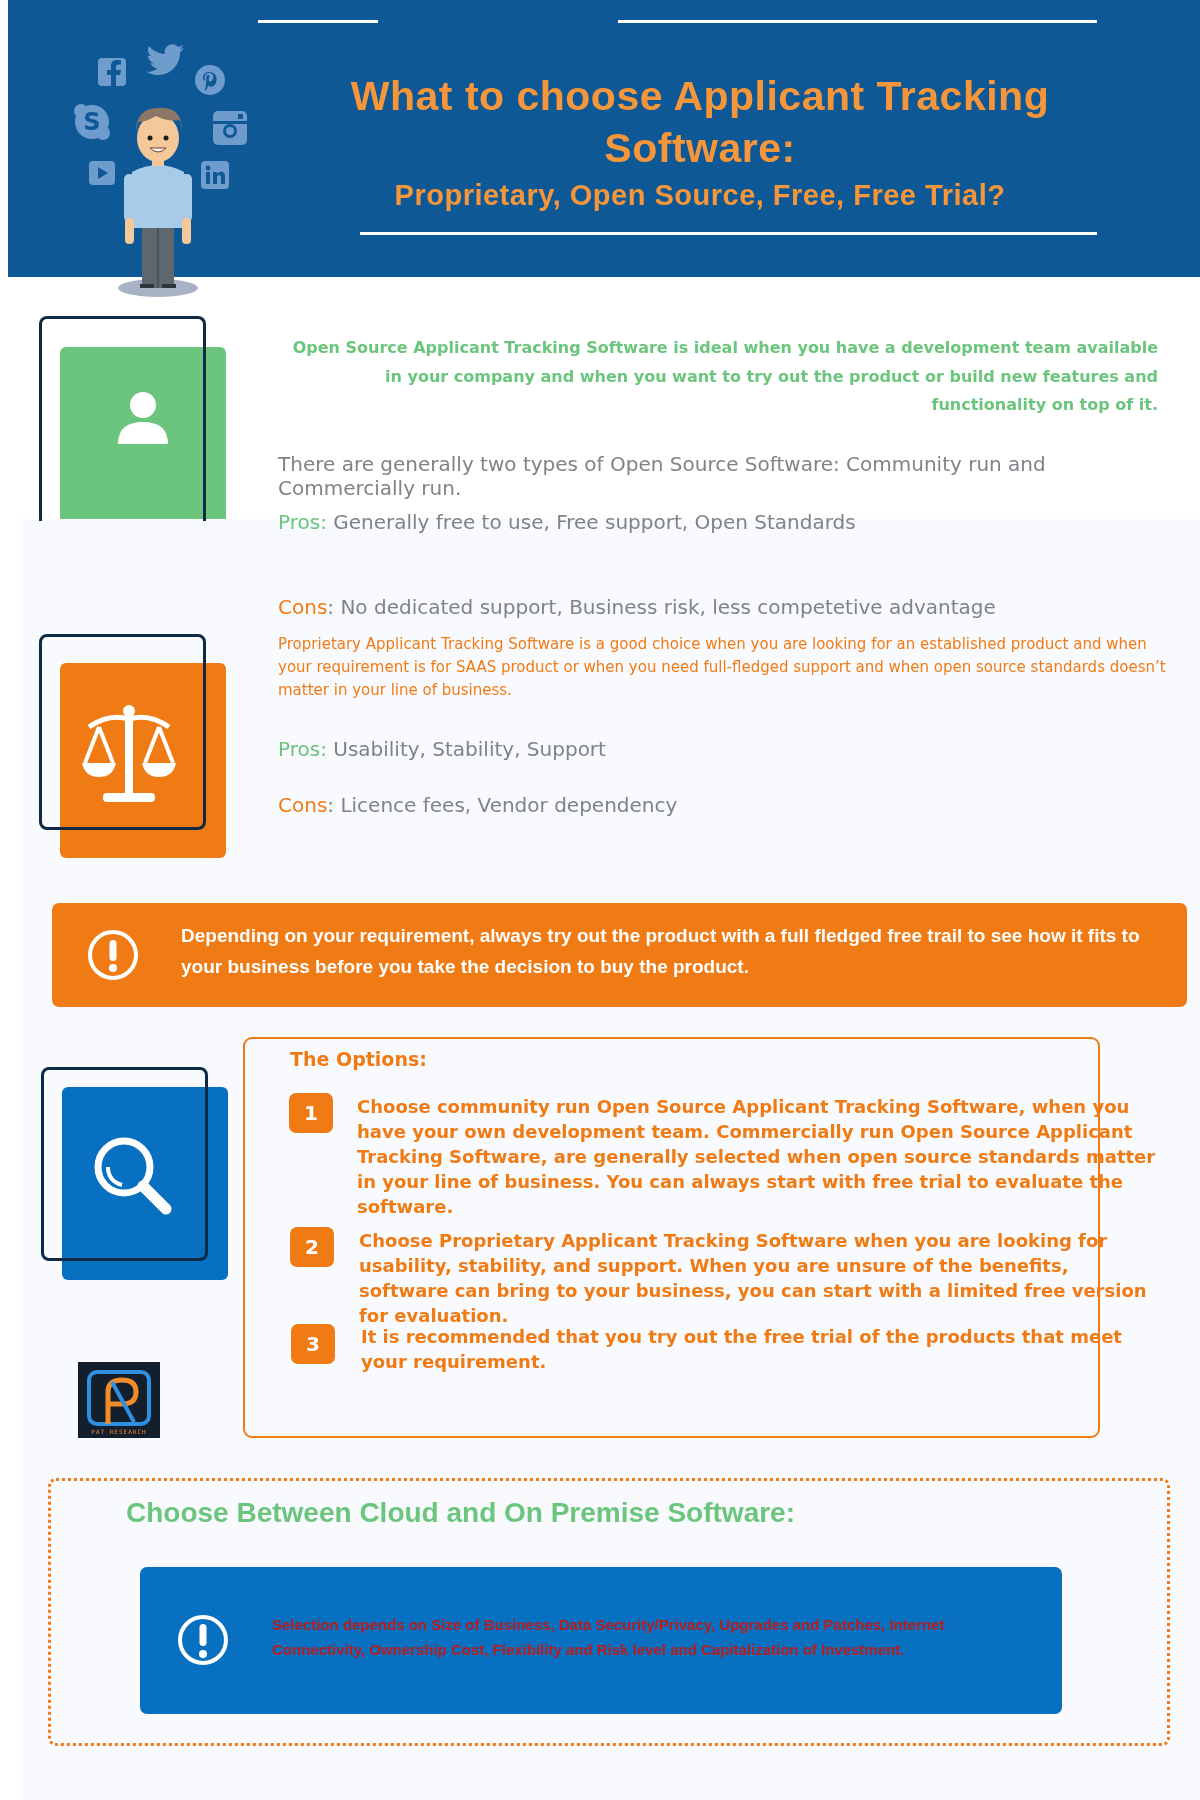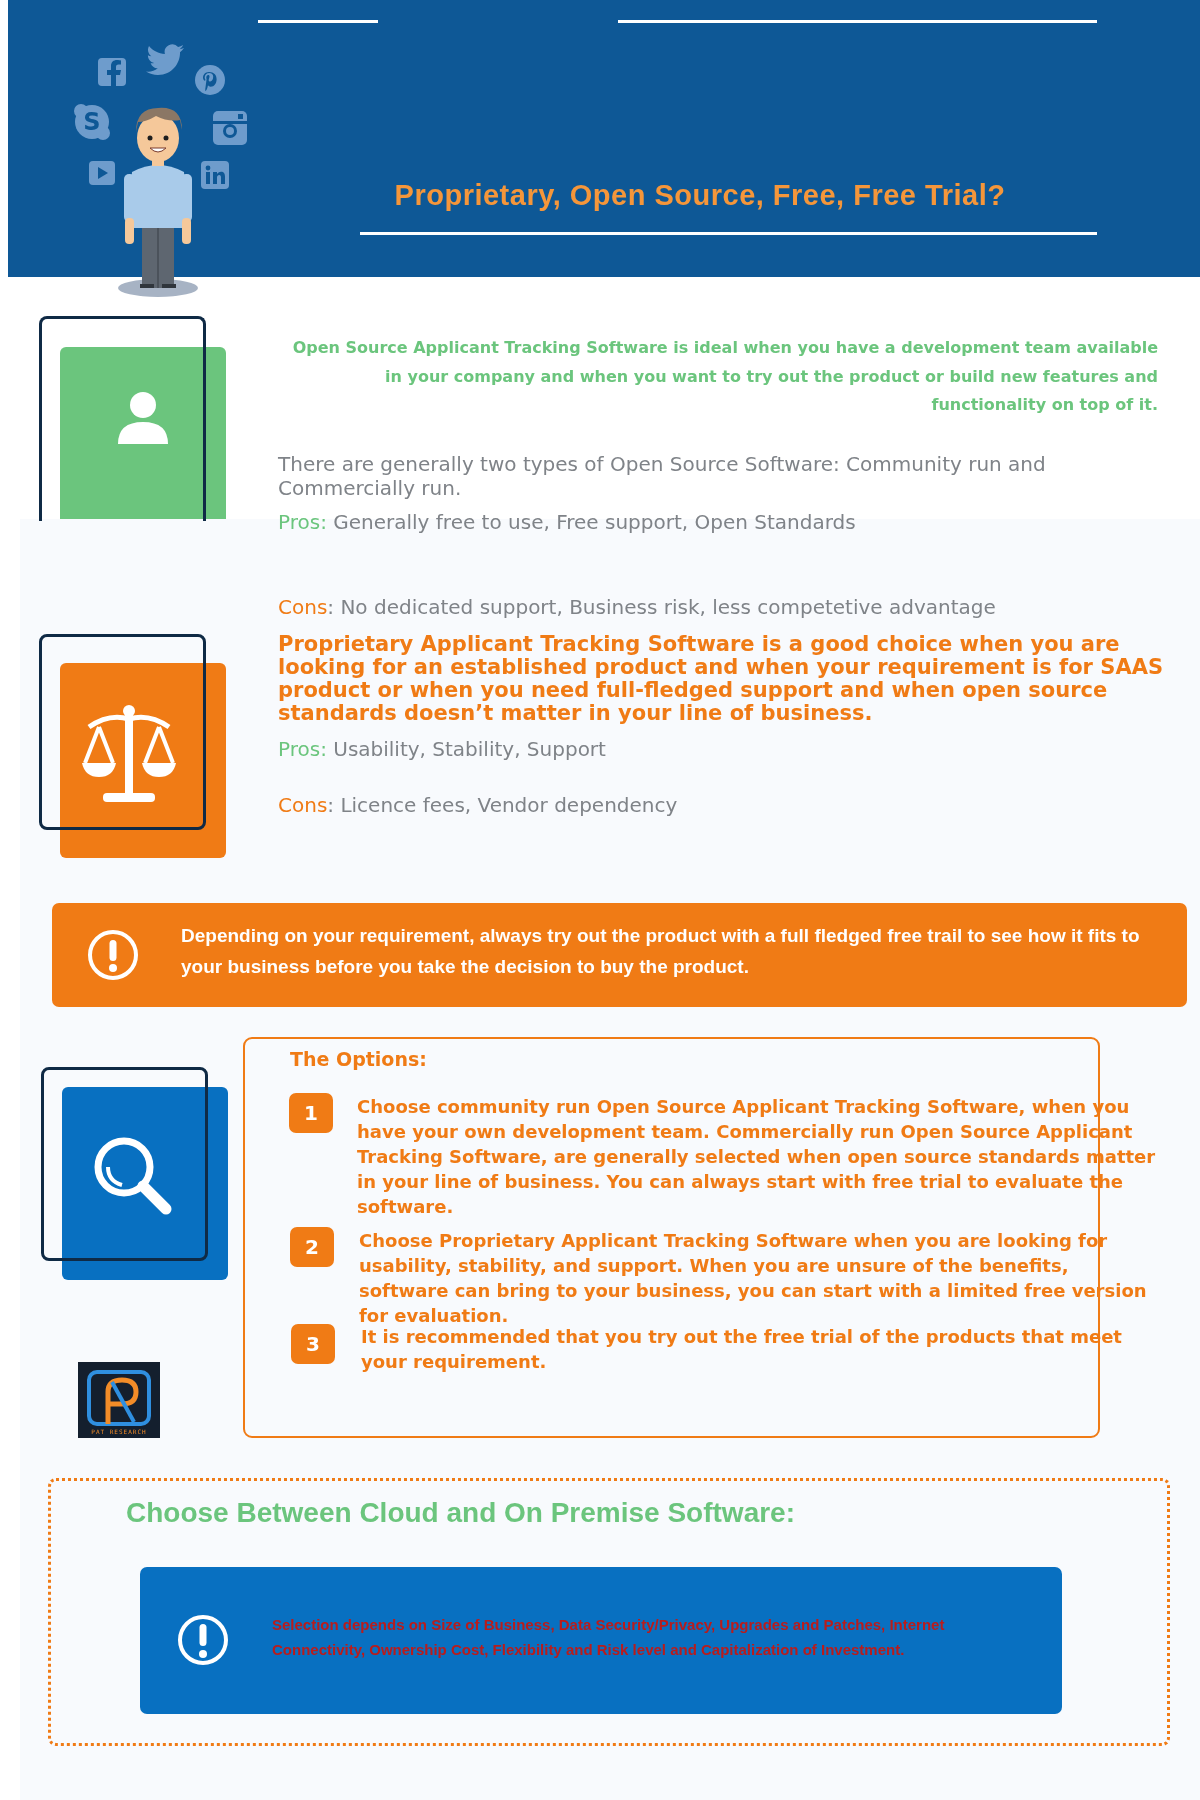--- a/index.html
+++ b/index.html
@@ -16,21 +16,21 @@
   .social { color: #7FA9D6; opacity: 0.85; }
 
   
   .panel { left: 20px; top: 519px; width: 1180px; height: 1281px; background: #F8FAFD; }
 
   .outline-box { border: 3px solid #0F2A45; border-radius: 8px; }
   .tile { border-radius: 6px; display: flex; align-items: center; justify-content: center; }
 
   .txt { font-family: "DejaVu Sans", sans-serif; }
   .lead-green { color: #6BC57D; font-weight: bold; font-size: 16px; line-height: 28.5px; }
-  .lead-orange { color: #F07B15; font-weight: bold; font-size: 21px; line-height: 23px; }
+  .lead-orange { color: #F07B15; font-weight: normal; font-size: 15px; line-height: 23px; }
   .gray { color: #7F8388; font-size: 20px; }
   .pros-label { color: #6BC57D; }
   .cons-label { color: #F07B15; }
 
   .banner { left: 52px; top: 903px; width: 1135px; height: 104px; background: #F07B15; border-radius: 7px; }
   .banner-text { left: 181px; top: 920px; width: 980px; color: #ffffff; font-weight: bold; font-size: 19px; line-height: 31px; font-family: "Liberation Sans", sans-serif; }
 
   .options-box { left: 243px; top: 1037px; width: 857px; height: 401px; border: 2px solid #F07B15; border-radius: 9px; }
   .options-title { left: 290px; top: 1048px; color: #F07B15; font-size: 19px; font-weight: bold; }
   .badge { width: 44px; height: 40px; background: #F07B15; border-radius: 7px; color: #fff; font-weight: bold; font-size: 20px; display: flex; align-items: center; justify-content: center; }
@@ -45,20 +45,22 @@
 </style>
 </head>
 <body>
 
 <div class="abs header"></div>
 <div class="abs hline" style="left:258px;top:20px;width:120px;"></div>
 <div class="abs hline" style="left:618px;top:20px;width:479px;"></div>
 <div class="abs hline" style="left:360px;top:232px;width:737px;"></div>
 
 <div class="abs title title-1">
+  <div>What to choose Applicant Tracking</div>
+  <div>Software:</div>
 </div>
 <div class="abs title subtitle">Proprietary, Open Source, Free, Free Trial?</div>
 
 <svg class="abs social" style="left:96px;top:56px;" width="34" height="34" viewBox="0 0 34 34">
     <rect x="2" y="2" width="28" height="28" rx="4" fill="#7FA9D6"></rect>
     <path d="M20 30V19h4l1-5h-5v-3c0-1.5.5-2.5 2.5-2.5H25V4.5C24 4.3 22.5 4 21 4c-3.5 0-6 2-6 6v4h-4v5h4v11z" fill="#0E5896"></path>
   </svg>
 <svg class="abs social" style="left:146px;top:44px;" width="40" height="34" viewBox="0 0 40 34">
     <path d="M38 4c-1.4.6-2.9 1-4.4 1.2 1.6-1 2.8-2.5 3.4-4.2-1.5.9-3.2 1.5-4.9 1.9A7.7 7.7 0 0 0 18.9 9.9C12.5 9.6 6.8 6.5 3 1.9c-2 3.5-1 8 2.4 10.3-1.3 0-2.5-.4-3.5-1 0 3.8 2.7 7 6.2 7.7-1.1.3-2.3.4-3.5.1 1 3.1 3.8 5.3 7.2 5.3A15.5 15.5 0 0 1 0 27.6 22 22 0 0 0 12 31c14.3 0 22.3-12 22-22.8 1.6-1.1 2.9-2.5 4-4.2z" fill="#7FA9D6"></path>
   </svg>

